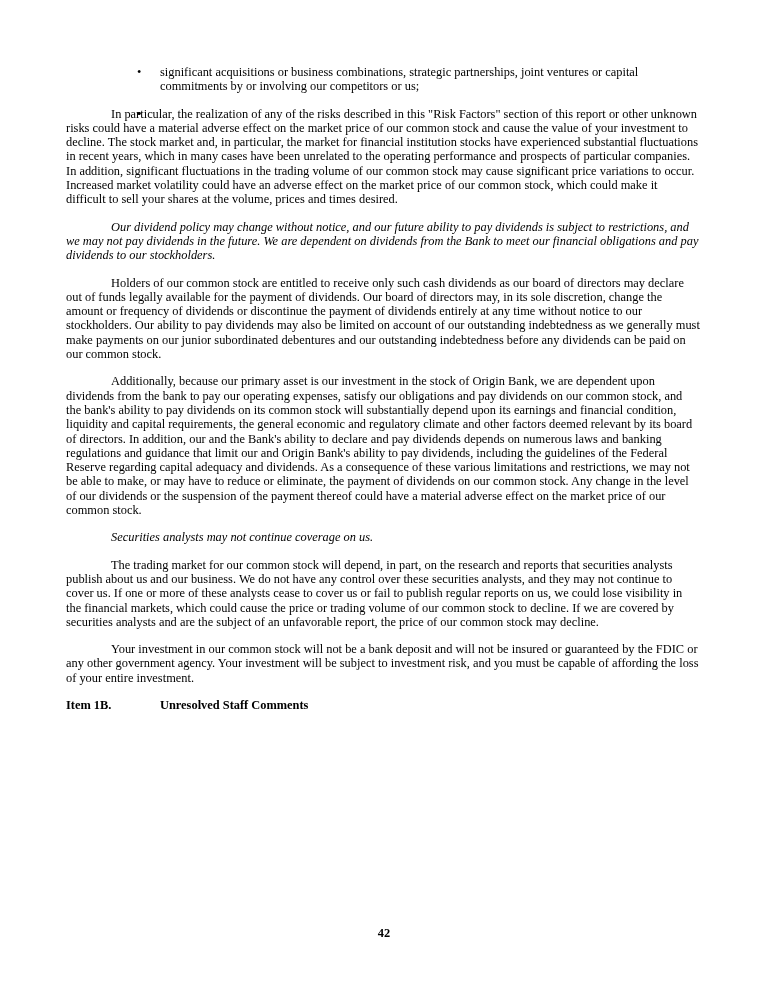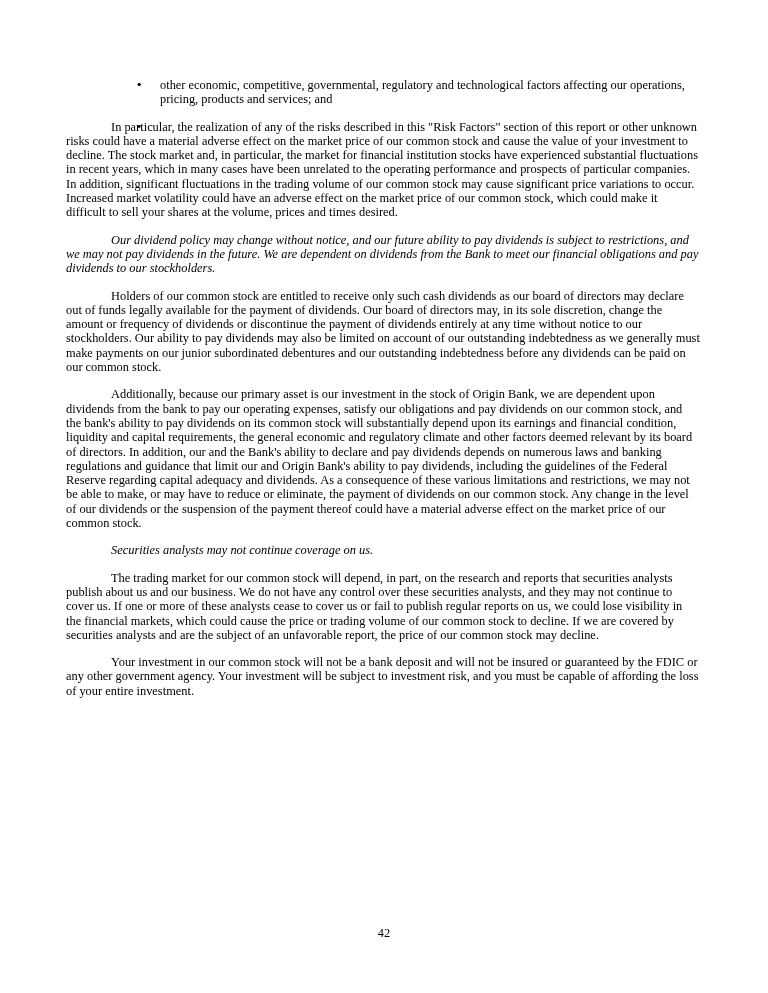--- a/index.html
+++ b/index.html
@@ -41,34 +41,35 @@
     margin-top: 1px;
     margin-bottom: 13px;
   }
   .item-label { display: inline-block; width: 94px; }
   .page-number {
     position: absolute;
     top: 926px;
     left: 0;
     width: 768px;
     text-align: center;
+    font-weight: bold;
   }
 </style>
 </head>
 <body>
 
 <div class="page">
 
   <ul class="bullet-list">
     <li class="bullet-item">
       <span class="bullet-marker">•</span>
+      <span>significant acquisitions or business combinations, strategic partnerships, joint ventures or capital commitments by or involving our competitors or us;</span>
     </li>
     <li class="bullet-item">
       <span class="bullet-marker">•</span>
-      <span>other economic, competitive, governmental, regulatory and technological factors affecting our operations, pricing, products and services; and</span>
     </li>
     <li class="bullet-item">
       <span class="bullet-marker">•</span>
     </li>
   </ul>
 
   <p class="body indent">In particular, the realization of any of the risks described in this "Risk Factors" section of this report or other unknown risks could have a material adverse effect on the market price of our common stock and cause the value of your investment to decline. The stock market and, in particular, the market for financial institution stocks have experienced substantial fluctuations in recent years, which in many cases have been unrelated to the operating performance and prospects of particular companies. In addition, significant fluctuations in the trading volume of our common stock may cause significant price variations to occur. Increased market volatility could have an adverse effect on the market price of our common stock, which could make it difficult to sell your shares at the volume, prices and times desired.</p>
 
   <p class="risk-heading indent">Our dividend policy may change without notice, and our future ability to pay dividends is subject to restrictions, and we may not pay dividends in the future. We are dependent on dividends from the Bank to meet our financial obligations and pay dividends to our stockholders.</p>
 
@@ -76,17 +77,20 @@
 
   <p class="body indent">Additionally, because our primary asset is our investment in the stock of Origin Bank, we are dependent upon dividends from the bank to pay our operating expenses, satisfy our obligations and pay dividends on our common stock, and the bank's ability to pay dividends on its common stock will substantially depend upon its earnings and financial condition, liquidity and capital requirements, the general economic and regulatory climate and other factors deemed relevant by its board of directors. In addition, our and the Bank's ability to declare and pay dividends depends on numerous laws and banking regulations and guidance that limit our and Origin Bank's ability to pay dividends, including the guidelines of the Federal Reserve regarding capital adequacy and dividends. As a consequence of these various limitations and restrictions, we may not be able to make, or may have to reduce or eliminate, the payment of dividends on our common stock. Any change in the level of our dividends or the suspension of the payment thereof could have a material adverse effect on the market price of our common stock.</p>
 
   <p class="risk-heading indent">Securities analysts may not continue coverage on us.</p>
 
   <p class="body indent">The trading market for our common stock will depend, in part, on the research and reports that securities analysts publish about us and our business. We do not have any control over these securities analysts, and they may not continue to cover us. If one or more of these analysts cease to cover us or fail to publish regular reports on us, we could lose visibility in the financial markets, which could cause the price or trading volume of our common stock to decline. If we are covered by securities analysts and are the subject of an unfavorable report, the price of our common stock may decline.</p>
 
 
   <p class="body indent">Your investment in our common stock will not be a bank deposit and will not be insured or guaranteed by the FDIC or any other government agency. Your investment will be subject to investment risk, and you must be capable of affording the loss of your entire investment.</p>
 
+  <div class="item-row">
+    <span class="item-label">Item 1B.</span><span>Unresolved Staff Comments</span>
+  </div>
 
 
   <div class="page-number">42</div>
 
 </div>
 
 </body></html>

